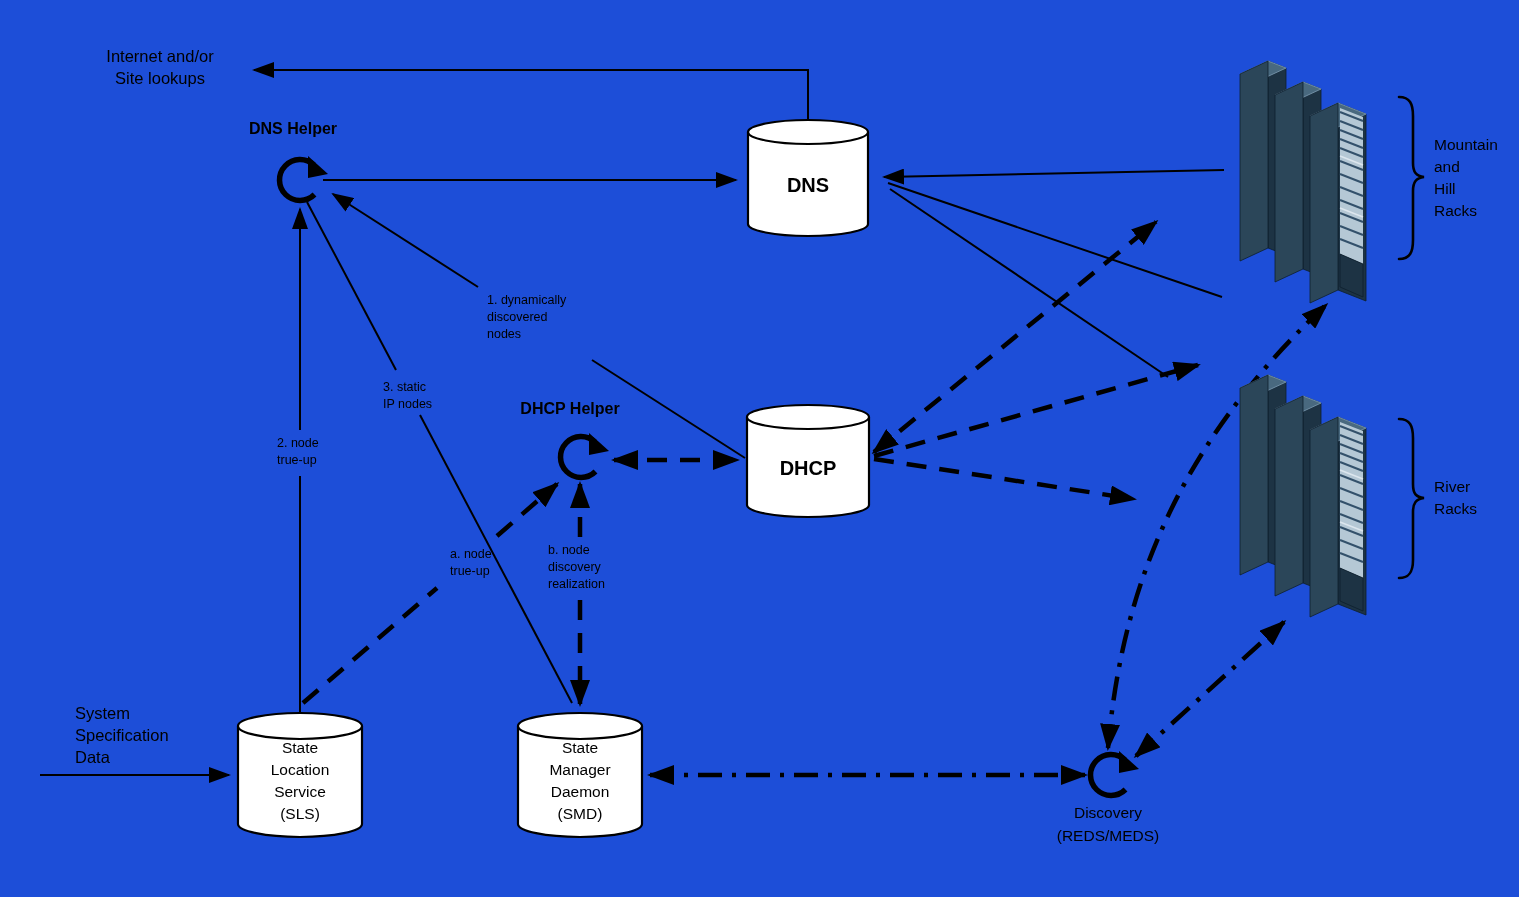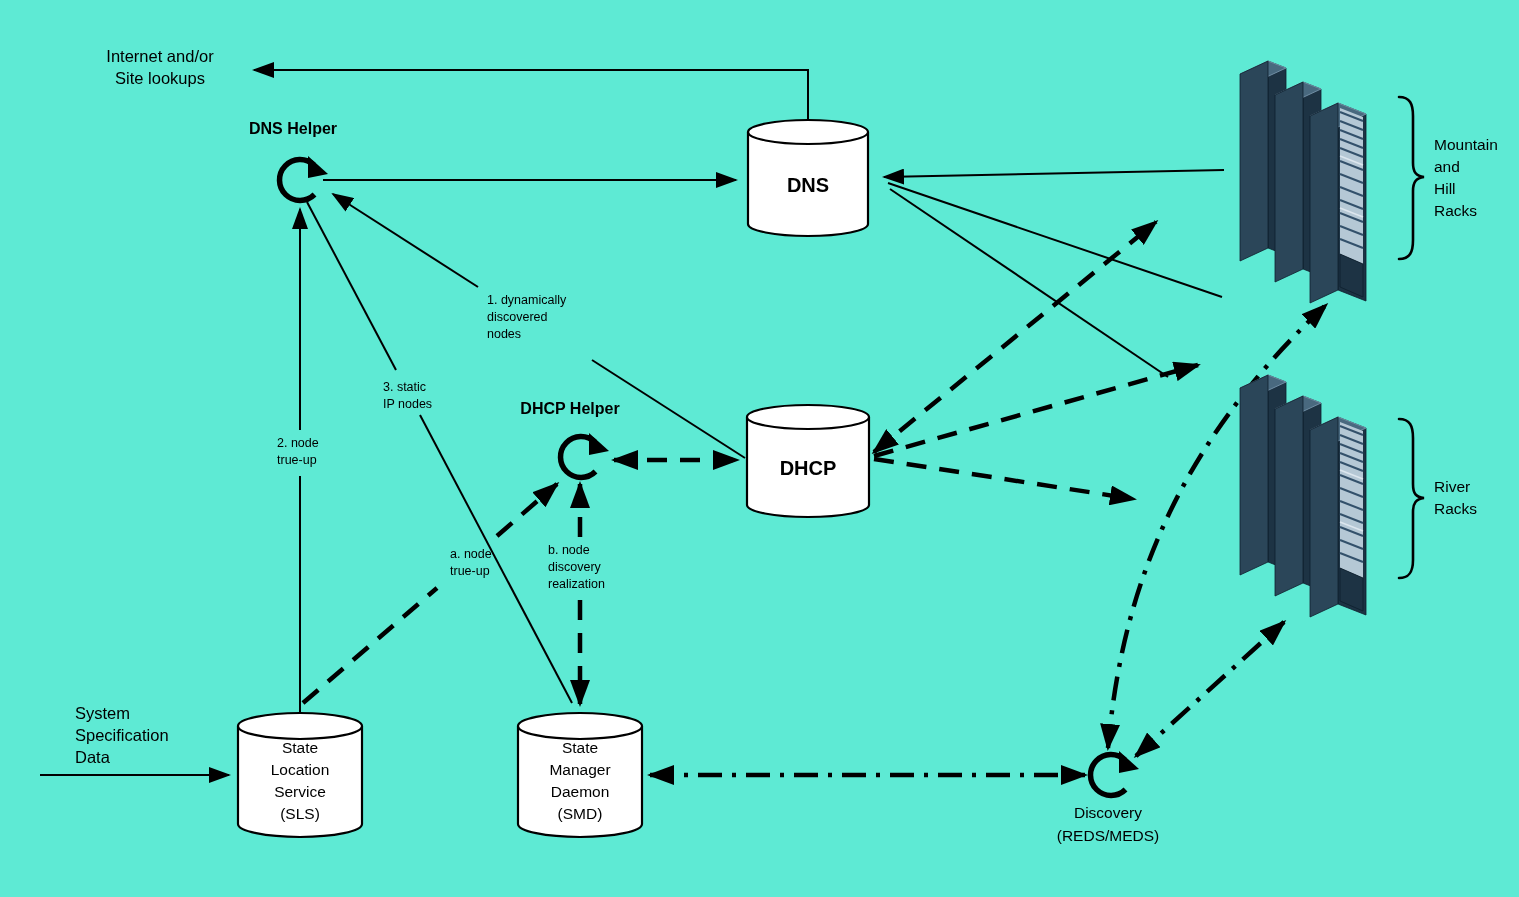--- a/index.html
+++ b/index.html
@@ -1,16 +1,16 @@
 <!DOCTYPE html>
 <html style="--line: #000000; --rack-face: #2b4659; --rack-top: #49697f; --rack-side: #1d3344; --rack-panel: #b5c8d5;"><head>
 <meta charset="utf-8">
 <style>
   html,body{margin:0;padding:0;background:#ffffff;}
-  .stage{position:relative;width:1519px;height:897px;background:#5eead4;overflow:hidden;}
+  .stage{position:relative;width:1519px;height:897px;background:#1d4ed8;overflow:hidden;}
   text{font-family:"Liberation Sans","DejaVu Sans",sans-serif;fill:#000;}
   .t16{font-size:16.5px;}
   .t15{font-size:15.5px;}
   .t12{font-size:12.5px;}
   .tb16{font-size:16px;font-weight:bold;}
   .tb20{font-size:20px;font-weight:bold;}
   .mid{text-anchor:middle;}
   .cyl{fill:#ffffff;stroke:var(--line,#000);stroke-width:2.2;}
   .ln{stroke:var(--line,#000);stroke-width:2;fill:none;}
   .lnb{stroke:var(--line,#000);stroke-width:4.5;stroke-dasharray:20 13;fill:none;}

